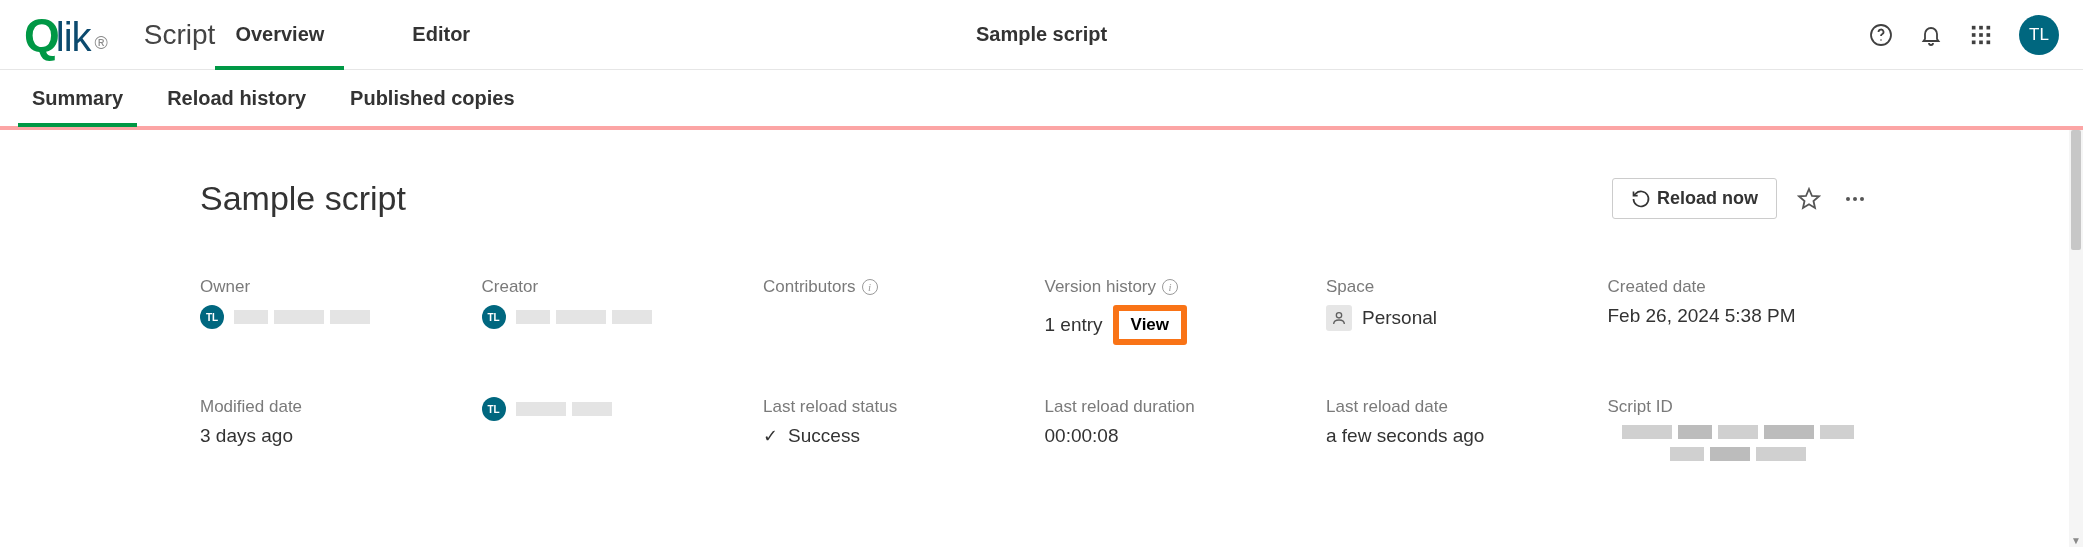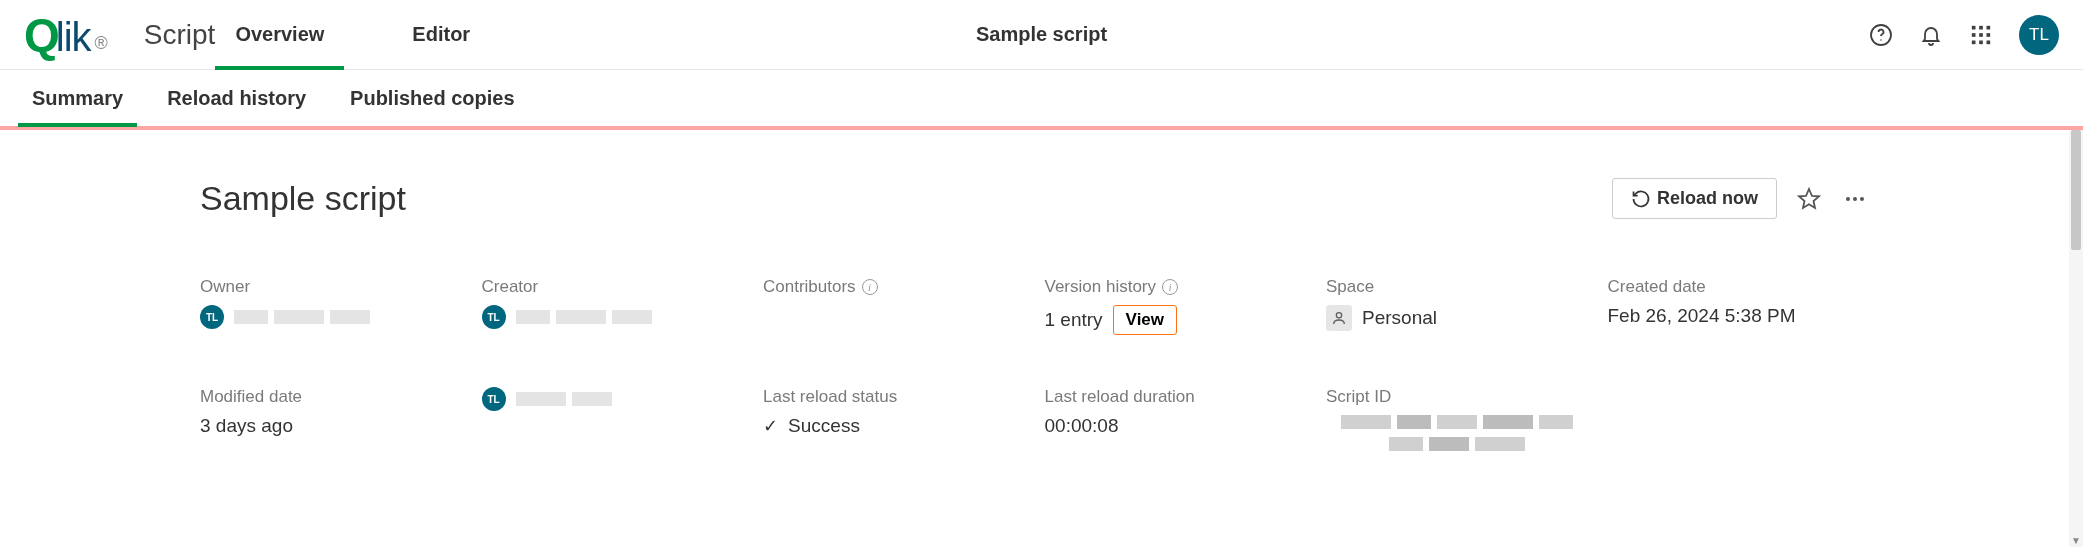--- a/index.html
+++ b/index.html
@@ -266,21 +266,21 @@
     height: 14px;
     background: #e4e4e4;
   }
   .redacted.dark span:nth-child(odd) { background: #d0d0d0; }
   .redacted.dark span:nth-child(even) { background: #bcbcbc; }
   .redacted .w1 { width: 34px; }
   .redacted .w2 { width: 50px; }
   .redacted .w3 { width: 40px; }
 
   .btn-view {
-    border: 1px solid #f97316;
+    border: 6px solid #f97316;
     border-radius: 3px;
     background: #fff;
     padding: 4px 12px;
     font-size: 17px;
     font-weight: 600;
     cursor: pointer;
   }
   .person-ico {
     width: 26px; height: 26px;
     background: #e6e6e6;
@@ -471,20 +471,24 @@
           <span class="check-ico">✓</span>
           <span>Success</span>
         </div>
       </div>
 
       <div class="meta-item">
         <div class="meta-label">Last reload duration</div>
         <div class="meta-value">00:00:08</div>
       </div>
 
+      <div class="meta-item">
+        <div class="meta-label">Last reload date</div>
+        <div class="meta-value">a few seconds ago</div>
+      </div>
 
       <div class="meta-item">
         <div class="meta-label">Script ID</div>
         <div class="meta-value script-id-block">
           <span class="redacted dark">
               <span class="w2"></span>
               <span class="w1"></span>
               <span class="w3"></span>
               <span class="w2"></span>
               <span class="w1"></span>

